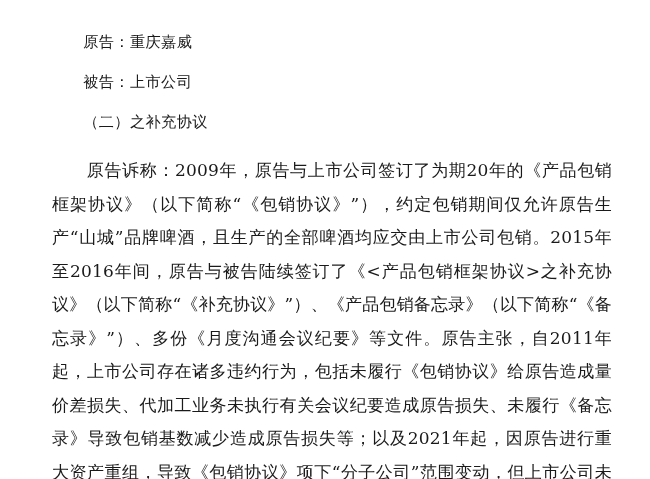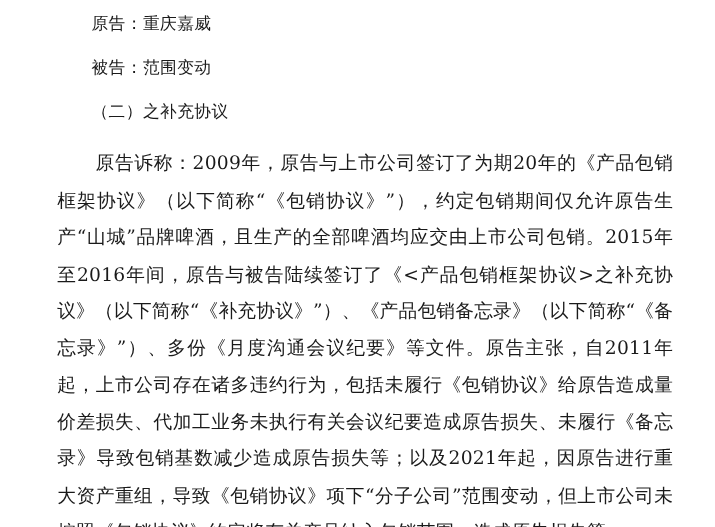--- a/index.html
+++ b/index.html
@@ -11,21 +11,21 @@
     height: 479px;
     background: #ffffff;
     font-family: "DejaVu Serif", "Liberation Serif", serif;
     color: #1a1a1a;
     overflow: hidden;
   }
   .page {
     width: 650px;
     height: 479px;
     box-sizing: border-box;
-    padding: 1px 38px 0 52px;
+    padding: 22px 38px 0 52px;
     position: relative;
   }
   .doc-line {
     font-size: 15.2px;
     line-height: 40px;
     letter-spacing: 0.4px;
     white-space: nowrap;
   }
   .indent-2 {
     padding-left: 2.05em;
@@ -49,21 +49,21 @@
     height: 6px;
   }
 </style>
 </head>
 <body>
 
 <div class="page">
 
   <div class="doc-line indent-2">原告：重庆嘉威</div>
 
-  <div class="doc-line indent-2">被告：范围变动</div>
+  <div class="doc-line indent-2">被告：上市公司</div>
 
   <div class="doc-line indent-2">（二）之补充协议</div>
 
   <div class="block-gap"></div>
 
   <p class="para para-indent para-first">原告诉称：2009年，原告与上市公司签订了为期20年的《产品包销框架协议》（以下简称“《包销协议》”），约定包销期间仅允许原告生产“山城”品牌啤酒，且生产的全部啤酒均应交由上市公司包销。2015年至2016年间，原告与被告陆续签订了《&lt;产品包销框架协议&gt;之补充协议》（以下简称“《补充协议》”）、《产品包销备忘录》（以下简称“《备忘录》”）、多份《月度沟通会议纪要》等文件。原告主张，自2011年起，上市公司存在诸多违约行为，包括未履行《包销协议》给原告造成量价差损失、代加工业务未执行有关会议纪要造成原告损失、未履行《备忘录》导致包销基数减少造成原告损失等；以及2021年起，因原告进行重大资产重组，导致《包销协议》项下“分子公司”范围变动，但上市公司未按照《包销协议》约定将有关产品纳入包销范围，造成原告损失等。</p>
 
 </div>
 
 </body></html>

